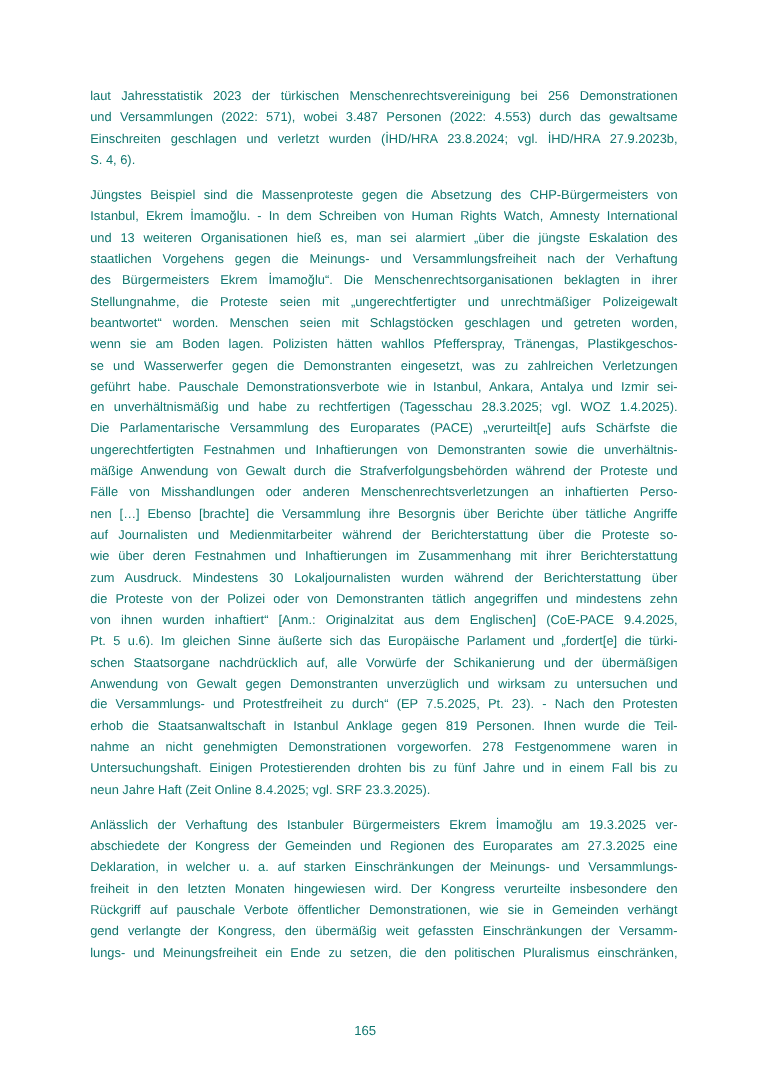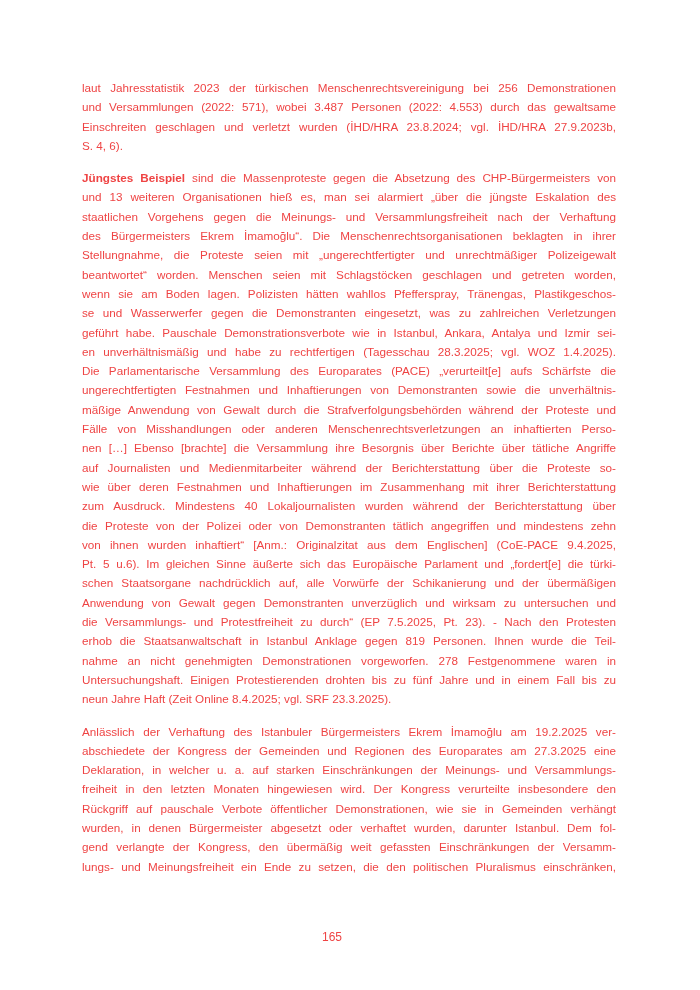--- a/index.html
+++ b/index.html
@@ -1,21 +1,21 @@
 <!DOCTYPE html>
 <html lang="de"><head>
 <meta charset="utf-8">
 <style>
   html,body { margin:0; padding:0; background:#ffffff; }
   .page {
     position:relative;
     width:700px; height:990px;
     background:#ffffff;
     font-family:"Liberation Sans", sans-serif;
-    color:#ef4444;
+    color:#0f766e;
     overflow:hidden;
   }
   .content {
     position:absolute;
     left:82px; top:78px;
     width:534px;
   }
   .para {
     margin:0 0 13px 0;
     font-size:11.7px;
@@ -23,21 +23,21 @@
   }
   .line {
     text-align:justify;
     height:19.3px;
     overflow:hidden;
   }
   .line.jl {
     text-align-last:justify;
     -moz-text-align-last:justify;
   }
-  .seg-b { font-weight:bold; }
+  .seg-b { font-weight:normal; }
   .seg-u {
     text-underline-offset:2px;
     text-decoration-thickness:1px;
     color:inherit;
     cursor:pointer;
   }
   .pagenum {
     position:absolute;
     left:0; width:664px;
     top:928px;
@@ -52,53 +52,53 @@
 <div class="page">
   <main class="content">
       <div class="para">
         <div class="line jl"><span>laut Jahresstatistik 2023 der türkischen Menschenrechtsvereinigung bei 256 Demonstrationen</span></div>
         <div class="line jl"><span>und Versammlungen (2022: 571), wobei 3.487 Personen (2022: 4.553) durch das gewaltsame</span></div>
         <div class="line jl"><span>Einschreiten geschlagen und verletzt wurden (</span><span class="seg-u">İHD/HRA 23.8.2024</span><span>; vgl. </span><span class="seg-u">İHD/HRA 27.9.2023b</span><span>,</span></div>
         <div class="line"><span>S. 4, 6).</span></div>
       </div>
       <div class="para">
         <div class="line jl"><span class="seg-b">Jüngstes Beispiel</span><span> sind die Massenproteste gegen die Absetzung des CHP-Bürgermeisters von</span></div>
+        <div class="line jl"><span>Istanbul, Ekrem İmamoğlu. - In dem Schreiben von Human Rights Watch, Amnesty International</span></div>
         <div class="line jl"><span>und 13 weiteren Organisationen hieß es, man sei alarmiert „über die jüngste Eskalation des</span></div>
         <div class="line jl"><span>staatlichen Vorgehens gegen die Meinungs- und Versammlungsfreiheit nach der Verhaftung</span></div>
         <div class="line jl"><span>des Bürgermeisters Ekrem İmamoğlu“. Die Menschenrechtsorganisationen beklagten in ihrer</span></div>
         <div class="line jl"><span>Stellungnahme, die Proteste seien mit „ungerechtfertigter und unrechtmäßiger Polizeigewalt</span></div>
         <div class="line jl"><span>beantwortet“ worden. Menschen seien mit Schlagstöcken geschlagen und getreten worden,</span></div>
         <div class="line jl"><span>wenn sie am Boden lagen. Polizisten hätten wahllos Pfefferspray, Tränengas, Plastikgeschos-</span></div>
         <div class="line jl"><span>se und Wasserwerfer gegen die Demonstranten eingesetzt, was zu zahlreichen Verletzungen</span></div>
         <div class="line jl"><span>geführt habe. Pauschale Demonstrationsverbote wie in Istanbul, Ankara, Antalya und Izmir sei-</span></div>
         <div class="line jl"><span>en unverhältnismäßig und habe zu rechtfertigen (</span><span class="seg-u">Tagesschau 28.3.2025</span><span>; vgl. </span><span class="seg-u">WOZ 1.4.2025</span><span>).</span></div>
         <div class="line jl"><span>Die Parlamentarische Versammlung des Europarates (PACE) „verurteilt[e] aufs Schärfste die</span></div>
         <div class="line jl"><span>ungerechtfertigten Festnahmen und Inhaftierungen von Demonstranten sowie die unverhältnis-</span></div>
         <div class="line jl"><span>mäßige Anwendung von Gewalt durch die Strafverfolgungsbehörden während der Proteste und</span></div>
         <div class="line jl"><span>Fälle von Misshandlungen oder anderen Menschenrechtsverletzungen an inhaftierten Perso-</span></div>
         <div class="line jl"><span>nen […] Ebenso [brachte] die Versammlung ihre Besorgnis über Berichte über tätliche Angriffe</span></div>
         <div class="line jl"><span>auf Journalisten und Medienmitarbeiter während der Berichterstattung über die Proteste so-</span></div>
         <div class="line jl"><span>wie über deren Festnahmen und Inhaftierungen im Zusammenhang mit ihrer Berichterstattung</span></div>
-        <div class="line jl"><span>zum Ausdruck. Mindestens 40 Lokaljournalisten wurden während der Berichterstattung über</span></div>
+        <div class="line jl"><span>zum Ausdruck. Mindestens 30 Lokaljournalisten wurden während der Berichterstattung über</span></div>
         <div class="line jl"><span>die Proteste von der Polizei oder von Demonstranten tätlich angegriffen und mindestens zehn</span></div>
         <div class="line jl"><span>von ihnen wurden inhaftiert“ [Anm.: Originalzitat aus dem Englischen] (</span><span class="seg-u">CoE-PACE 9.4.2025</span><span>,</span></div>
         <div class="line jl"><span>Pt. 5 u.6). Im gleichen Sinne äußerte sich das Europäische Parlament und „fordert[e] die türki-</span></div>
         <div class="line jl"><span>schen Staatsorgane nachdrücklich auf, alle Vorwürfe der Schikanierung und der übermäßigen</span></div>
         <div class="line jl"><span>Anwendung von Gewalt gegen Demonstranten unverzüglich und wirksam zu untersuchen und</span></div>
         <div class="line jl"><span>die Versammlungs- und Protestfreiheit zu durch“ (</span><span class="seg-u">EP 7.5.2025</span><span>, Pt. 23). - Nach den Protesten</span></div>
         <div class="line jl"><span>erhob die Staatsanwaltschaft in Istanbul Anklage gegen 819 Personen. Ihnen wurde die Teil-</span></div>
         <div class="line jl"><span>nahme an nicht genehmigten Demonstrationen vorgeworfen. 278 Festgenommene waren in</span></div>
         <div class="line jl"><span>Untersuchungshaft. Einigen Protestierenden drohten bis zu fünf Jahre und in einem Fall bis zu</span></div>
         <div class="line"><span>neun Jahre Haft (</span><span class="seg-u">Zeit Online 8.4.2025</span><span>; vgl. </span><span class="seg-u">SRF 23.3.2025</span><span>).</span></div>
       </div>
       <div class="para">
-        <div class="line jl"><span>Anlässlich der Verhaftung des Istanbuler Bürgermeisters Ekrem İmamoğlu am 19.2.2025 ver-</span></div>
+        <div class="line jl"><span>Anlässlich der Verhaftung des Istanbuler Bürgermeisters Ekrem İmamoğlu am 19.3.2025 ver-</span></div>
         <div class="line jl"><span>abschiedete der Kongress der Gemeinden und Regionen des Europarates am 27.3.2025 eine</span></div>
         <div class="line jl"><span>Deklaration, in welcher u. a. auf starken Einschränkungen der Meinungs- und Versammlungs-</span></div>
         <div class="line jl"><span>freiheit in den letzten Monaten hingewiesen wird. Der Kongress verurteilte insbesondere den</span></div>
         <div class="line jl"><span>Rückgriff auf pauschale Verbote öffentlicher Demonstrationen, wie sie in Gemeinden verhängt</span></div>
-        <div class="line jl"><span>wurden, in denen Bürgermeister abgesetzt oder verhaftet wurden, darunter Istanbul. Dem fol-</span></div>
         <div class="line jl"><span>gend verlangte der Kongress, den übermäßig weit gefassten Einschränkungen der Versamm-</span></div>
         <div class="line jl"><span>lungs- und Meinungsfreiheit ein Ende zu setzen, die den politischen Pluralismus einschränken,</span></div>
       </div>
     </main>
   <footer class="pagenum">165</footer>
 </div>
 
 </body></html>

